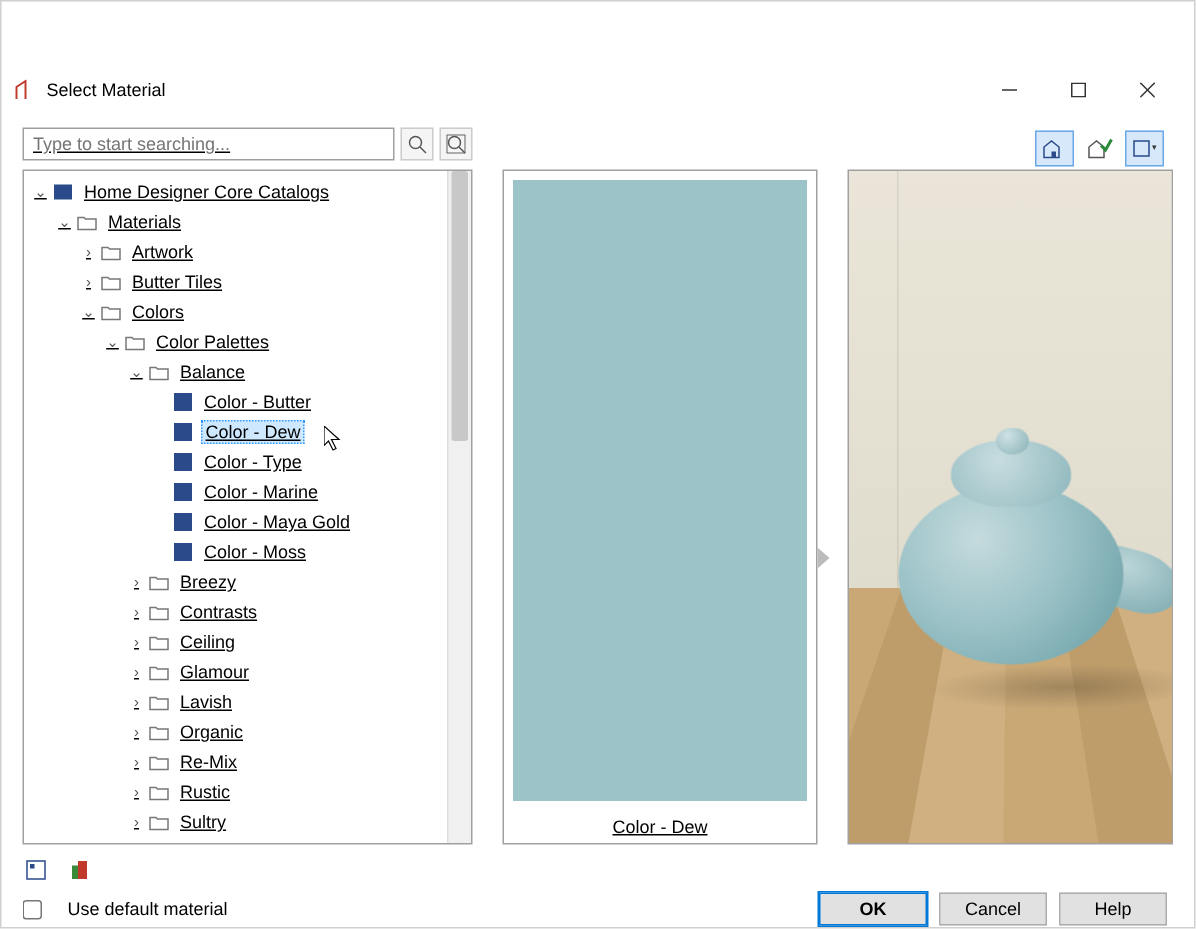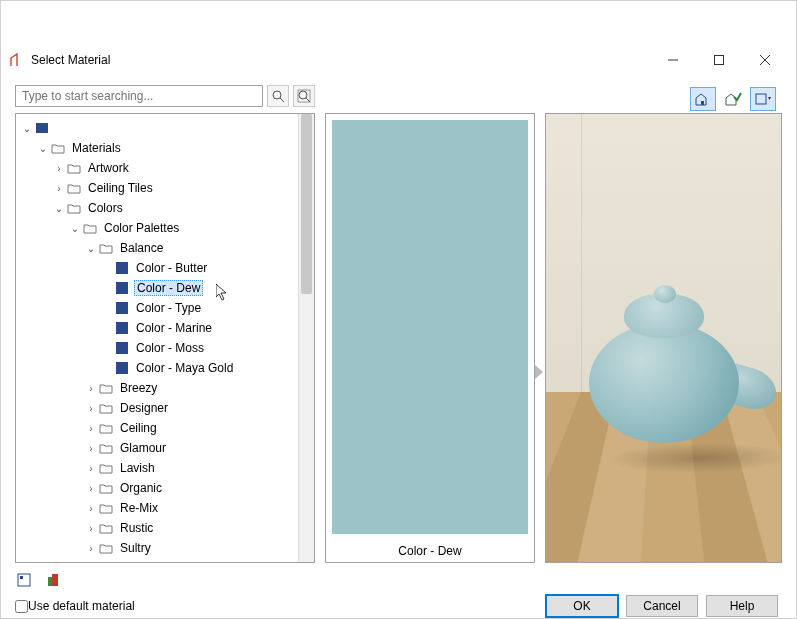--- a/index.html
+++ b/index.html
@@ -3,21 +3,21 @@
 <meta charset="utf-8">
 <style>
 * { box-sizing: border-box; margin: 0; padding: 0; font-family: "Segoe UI", Tahoma, sans-serif; font-size: 12px; }
 body { background: #fff; width: 797px; height: 619px; overflow: hidden; border: 1px solid #d0d0d0; display: flex; flex-direction: column; }
 .titlebar { height: 30px; display: flex; align-items: center; padding: 0 8px; margin-top: 44px; }
 .titlebar .icon { width: 16px; height: 16px; margin-right: 6px; display:flex; align-items:center; justify-content:center;}
 .titlebar .title { flex: 0 0 auto; }
 .titlebar .spacer { flex: 1; }
 .win-btn { width: 46px; height: 30px; display:flex; align-items:center; justify-content:center; }
 .win-btn svg { width:10px; height:10px; }
-.content { flex: 1; display: flex; padding: 10px 14px 0 14px; gap: 10px; }
+.content { flex: 1; display: flex; padding: 10px 14px 0 14px; gap: 20px; text-decoration: underline; }
 .left-col { width: 300px; display:flex; flex-direction:column; }
 .search-row { display:flex; gap:4px; margin-bottom:6px; }
 .search-input { flex:1; height:22px; border:1px solid #a0a0a0; padding:0 6px; color:#888; background:#fff;}
 .search-btn { width:22px; height:22px; border:1px solid #ccc; background:#f5f5f5; display:flex; align-items:center; justify-content:center;}
 .tree-wrap { flex:1; border:1px solid #a0a0a0; position:relative; overflow:hidden; display:flex;}
 .tree { flex:1; overflow:hidden; padding:4px 0; }
 .tree-scrollbar { width:16px; background:#f0f0f0; border-left:1px solid #ddd; position:relative;}
 .tree-thumb { position:absolute; top:0; left:2px; right:2px; height:180px; background:#c8c8c8; border-radius:2px;}
 .tree-row { height:20px; display:flex; align-items:center; white-space:nowrap; cursor:default;}
 .tree-row .exp { width:14px; text-align:center; color:#555; font-size:10px;}
@@ -42,25 +42,25 @@
 .preview-corner {position:absolute; top:0; bottom:38%; left:15%; width:1px; background:rgba(0,0,0,0.08);}
 .teapot { position:absolute; left:50%; bottom:22%; transform:translateX(-50%); width:190px; height:170px;}
 .teapot .body { position:absolute; bottom:20px; left:20px; width:150px; height:120px; background:radial-gradient(circle at 35% 30%,#c5dbdd 0%,#9cc3c8 45%,#6fa3a9 90%); border-radius:50%;}
 .teapot .lid { position:absolute; top:0px; left:55px; width:80px; height:45px; background:radial-gradient(circle at 40% 30%,#c8dde0,#8db7bc); border-radius:50% 50% 45% 45%;}
 .teapot .knob { position:absolute; top:-8px; left:85px; width:22px; height:18px; background:radial-gradient(circle at 35% 30%,#cfe2e4,#86b1b6); border-radius:50%;}
 .teapot .spout { position:absolute; right:-18px; bottom:55px; width:55px; height:40px; background:radial-gradient(ellipse at 30% 30%,#bcd6d9,#7aa9af); border-radius:20% 60% 50% 30%; transform:rotate(15deg);}
 .teapot .shadow {position:absolute; bottom:-10px; left:40px; width:180px; height:30px; background:radial-gradient(ellipse,#0003 0%,transparent 70%); transform:skewX(-30deg);}
 .bottom-bar { padding: 6px 14px 14px 14px; display:flex; flex-direction:column; gap:8px;}
 .tool-row { display:flex; gap:6px; align-items:center;}
 .mini-tool { width:22px; height:22px; display:flex; align-items:center; justify-content:center;}
-.check-row { display:flex; align-items:center; gap:0;}
+.check-row { display:flex; align-items:center; gap:17px;}
 .check-row input { width:13px; height:13px;}
 .btn-row { display:flex; justify-content:flex-end; gap:8px; padding-right:4px; margin-top:-26px;}
 .dlg-btn { width:72px; height:22px; border:1px solid #adadad; background:#e1e1e1; text-align:center; line-height:20px;}
-.dlg-btn.primary { border:1px solid #0078d7; outline:1px solid #0078d7;}
+.dlg-btn.primary { border:1px solid #0078d7; outline:1px solid #0078d7;font-weight:bold;}
 .cursor { position:absolute; width:14px; height:18px; pointer-events:none;}
 </style>
 </head>
 <body>
 
 <div class="titlebar">
   <span class="icon">
     <svg width="14" height="14" viewBox="0 0 14 14">
         <path d="M1 13 L1 5 L7 1 L7 13" fill="none" stroke="#c0392b" stroke-width="1.3"></path>
       </svg>
@@ -106,20 +106,21 @@
     </div>
     <div class="tree-wrap">
       <div class="tree">
         <div class="tree-row" style="padding-left:4px">
             <span class="exp">⌄</span>
             <span class="ticon">
               <svg width="14" height="14">
                 <rect x="1" y="2" width="12" height="10" fill="#2a4a8a"></rect>
               </svg>
             </span>
+            <span class="lbl">Home Designer Core Catalogs</span>
           </div>
         <div class="tree-row" style="padding-left:20px">
             <span class="exp">⌄</span>
             <span class="ticon">
               <svg width="14" height="12">
                 <path class="folder-svg" d="M1 3h4l1 1h7v7H1z"></path>
               </svg>
             </span>
             <span class="lbl">Materials</span>
           </div>
@@ -132,21 +133,21 @@
             </span>
             <span class="lbl">Artwork</span>
           </div>
         <div class="tree-row" style="padding-left:36px">
             <span class="exp">›</span>
             <span class="ticon">
               <svg width="14" height="12">
                 <path class="folder-svg" d="M1 3h4l1 1h7v7H1z"></path>
               </svg>
             </span>
-            <span class="lbl">Ceiling Tiles</span>
+            <span class="lbl">Butter Tiles</span>
           </div>
         <div class="tree-row" style="padding-left:36px">
             <span class="exp">⌄</span>
             <span class="ticon">
               <svg width="14" height="12">
                 <path class="folder-svg" d="M1 3h4l1 1h7v7H1z"></path>
               </svg>
             </span>
             <span class="lbl">Colors</span>
           </div>
@@ -202,47 +203,47 @@
               </svg>
             </span>
             <span class="lbl">Color - Marine</span>
           </div>
         <div class="tree-row" style="padding-left:98px">
             <span class="ticon">
               <svg width="14" height="14">
                 <rect class="swatch-svg" x="1" y="1" width="12" height="12"></rect>
               </svg>
             </span>
+            <span class="lbl">Color - Maya Gold</span>
+          </div>
+        <div class="tree-row" style="padding-left:98px">
+            <span class="ticon">
+              <svg width="14" height="14">
+                <rect class="swatch-svg" x="1" y="1" width="12" height="12"></rect>
+              </svg>
+            </span>
             <span class="lbl">Color - Moss</span>
           </div>
-        <div class="tree-row" style="padding-left:98px">
-            <span class="ticon">
-              <svg width="14" height="14">
-                <rect class="swatch-svg" x="1" y="1" width="12" height="12"></rect>
-              </svg>
-            </span>
-            <span class="lbl">Color - Maya Gold</span>
-          </div>
         <div class="tree-row" style="padding-left:68px">
             <span class="exp">›</span>
             <span class="ticon">
               <svg width="14" height="12">
                 <path class="folder-svg" d="M1 3h4l1 1h7v7H1z"></path>
               </svg>
             </span>
             <span class="lbl">Breezy</span>
           </div>
         <div class="tree-row" style="padding-left:68px">
             <span class="exp">›</span>
             <span class="ticon">
               <svg width="14" height="12">
                 <path class="folder-svg" d="M1 3h4l1 1h7v7H1z"></path>
               </svg>
             </span>
-            <span class="lbl">Designer</span>
+            <span class="lbl">Contrasts</span>
           </div>
         <div class="tree-row" style="padding-left:68px">
             <span class="exp">›</span>
             <span class="ticon">
               <svg width="14" height="12">
                 <path class="folder-svg" d="M1 3h4l1 1h7v7H1z"></path>
               </svg>
             </span>
             <span class="lbl">Ceiling</span>
           </div>

